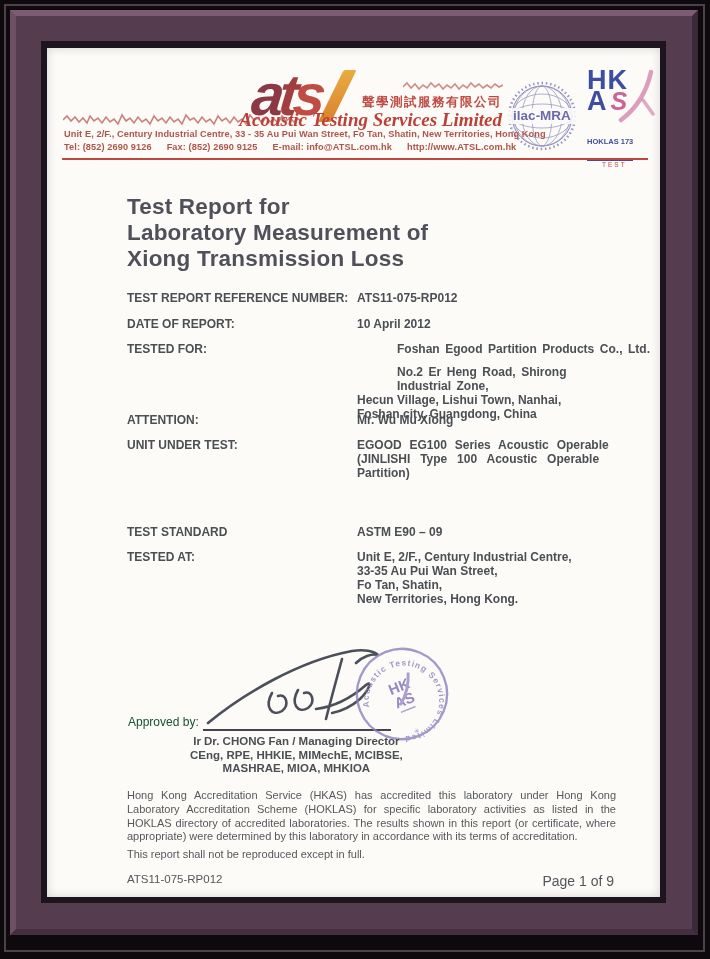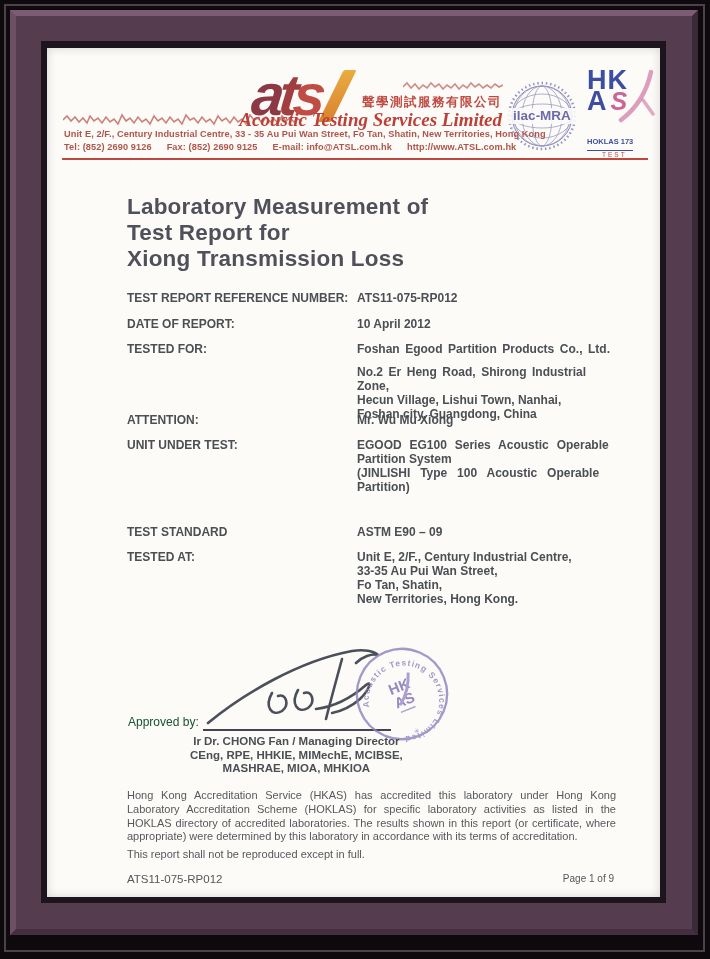--- a/index.html
+++ b/index.html
@@ -26,52 +26,52 @@
   .cn{position:absolute;right:158px;top:46px;font-size:12.5px;font-weight:bold;
       color:#bf4a42;letter-spacing:1.5px;margin-left:8px;}
   .script{position:absolute;right:158px;top:61px;font-family:"Liberation Serif",serif;
       font-style:italic;font-weight:bold;font-size:19px;color:#bc4038;}
   .ilac{position:absolute;left:456px;top:26px;}
   .hkas{position:absolute;left:540px;top:22px;width:68px;}
   .hkrow{font-size:27px;font-weight:800;color:#3d4da0;line-height:21px;letter-spacing:1px;}
   .hks{color:#cb6597;font-style:italic;font-size:25px;margin-left:3px;}
   .hktick{position:absolute;left:26px;top:0px;}
   .hoklas{margin-top:25px;font-size:7.5px;font-weight:bold;color:#3d4da0;
-      border-bottom:1px solid #3d4da0;display:inline-block;padding-bottom:4px;}
+      border-bottom:1px solid #3d4da0;display:inline-block;padding-bottom:14px;}
   .hktest{font-size:6.5px;color:#c04a42;letter-spacing:2px;margin-left:15px;}
   .addr{position:absolute;left:17px;top:81px;font-size:9.2px;font-weight:bold;
       color:#b1544e;letter-spacing:.1px;}
   .addr2{display:flex;gap:15px;margin-top:3px;}
   .rule{position:absolute;left:15px;right:12px;top:110px;height:2px;background:#c0473f;}
 
   
   .title{position:absolute;left:80px;top:146px;font-size:22.5px;line-height:26px;
       font-weight:bold;color:#50505a;letter-spacing:.2px;}
   .row{position:absolute;left:80px;width:490px;}
   .lbl{position:absolute;left:0;width:228px;font-size:12px;font-weight:bold;color:#4b4f54;}
   .val{position:absolute;left:230px;width:260px;font-size:12px;font-weight:bold;
       color:#4b4f54;line-height:14px;}
   .r0{top:243px}.r1{top:269px}.r2{top:294px}.r3{top:317px}.r4{top:365px}
   .r5{top:390px}.r6{top:477px}.r7{top:502px}
-  .js1{word-spacing:2.2px;}.js2{word-spacing:4.5px;}.js3{word-spacing:6.5px;}
+  .js1{word-spacing:2.2px;margin-left:40px;}.js2{word-spacing:4.5px;}.js3{word-spacing:6.5px;}
 
   
   .approve-label{position:absolute;left:81px;top:667px;font-size:12px;color:#14532d;}
   .signature{position:absolute;left:150px;top:595px;}
   .sigline{position:absolute;left:156px;top:681px;width:188px;height:2px;background:#42454e;}
   .stamp{position:absolute;left:306px;top:597px;transform:rotate(-22deg);}
   .approver{position:absolute;left:143px;top:687px;font-size:11.5px;font-weight:bold;
       color:#4b4f54;line-height:13.5px;text-align:center;}
 
   
   .accred{position:absolute;left:80px;top:741px;width:489px;text-align:justify;
       font-size:11px;line-height:13.8px;color:#55585c;}
   .note{position:absolute;left:80px;top:800px;font-size:11px;color:#55585c;}
   .refno{position:absolute;left:80px;top:825px;font-size:11.5px;color:#53565a;}
-  .pageno{position:absolute;right:46px;top:825px;font-size:10px;color:#53565a;}
+  .pageno{position:absolute;right:46px;top:825px;font-size:14px;color:#53565a;}
 </style>
 </head>
 <body>
 
 <div class="root">
   <div class="f-high"></div>
   <div class="f-main"></div>
   <div class="f-lip"></div>
 
   <div class="paper">
@@ -119,22 +119,22 @@
       <div class="addr2">
         <span>Tel: (852) 2690 9126</span>
         <span>Fax: (852) 2690 9125</span>
         <span>E-mail: info@ATSL.com.hk</span>
         <span>http://www.ATSL.com.hk</span>
       </div>
     </div>
     <div class="rule"></div>
 
     <div class="title">
+      <div>Test Report for</div>
       <div>Laboratory Measurement of</div>
-      <div>Test Report for</div>
       <div>Xiong Transmission Loss</div>
     </div>
 
     <div class="row r0">
       <div class="lbl">TEST REPORT REFERENCE NUMBER:</div>
       <div class="val">ATS11-075-RP012</div>
     </div>
     <div class="row r1">
       <div class="lbl">DATE OF REPORT:</div>
       <div class="val">10 April 2012</div>
@@ -152,21 +152,20 @@
       </div>
     </div>
     <div class="row r4">
       <div class="lbl">ATTENTION:</div>
       <div class="val">Mr. Wu Mu Xiong</div>
     </div>
     <div class="row r5">
       <div class="lbl">UNIT UNDER TEST:</div>
       <div class="val">
         <div class="js2">EGOOD EG100 Series Acoustic Operable</div>
-        <div>Partition System</div>
         <div class="js3">(JINLISHI Type 100 Acoustic Operable</div>
         <div>Partition)</div>
       </div>
     </div>
     <div class="row r6">
       <div class="lbl">TEST STANDARD</div>
       <div class="val">ASTM E90 – 09</div>
     </div>
     <div class="row r7">
       <div class="lbl">TESTED AT:</div>

